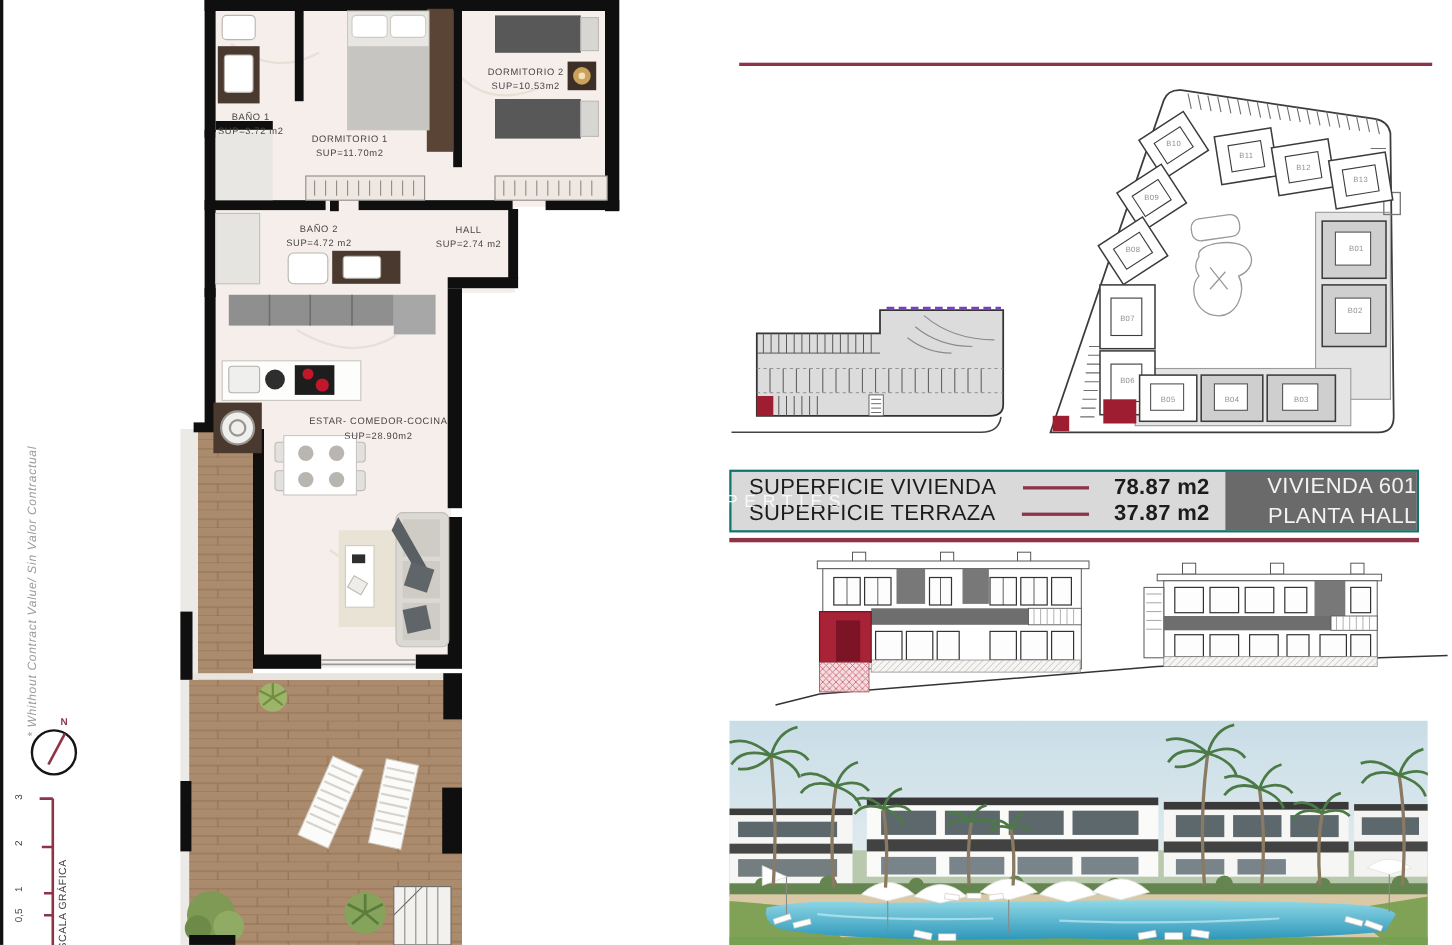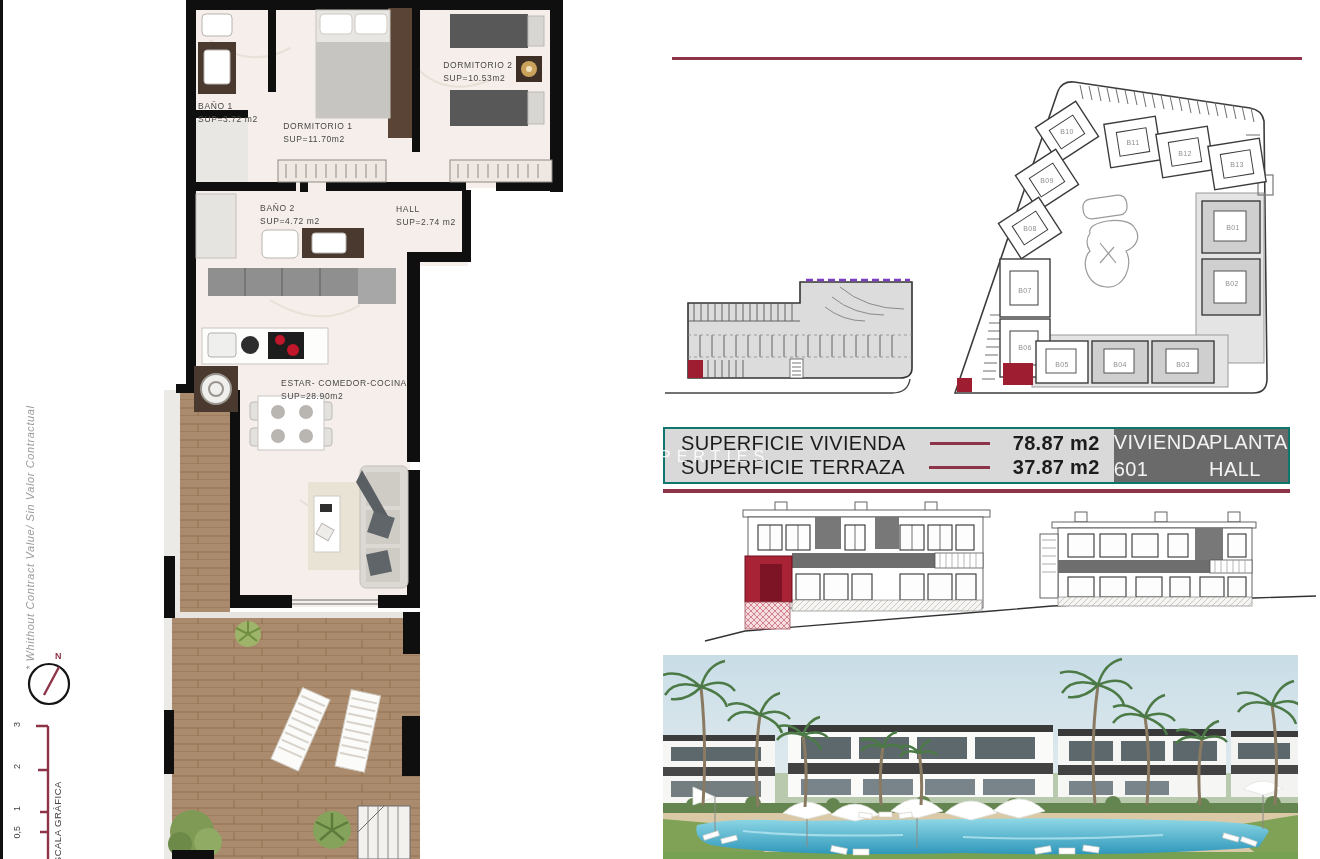--- a/index.html
+++ b/index.html
@@ -6,35 +6,35 @@
   body{width:1320px;height:859px;position:relative;background:#ffffff;overflow:hidden;
        font-family:"Liberation Sans", sans-serif;}
   .abs{position:absolute;}
   
   .edge-line{left:0;top:0;width:3px;height:859px;background:#111;}
   
   .disclaimer{left:24px;top:330px;height:340px;width:18px;
     writing-mode:vertical-rl;transform:rotate(180deg);
     font-size:11px;font-style:italic;color:#9b9b9b;letter-spacing:.6px;white-space:nowrap;}
   
-  .roomlab{transform:translate(-50%,-50%);color:#474747;
+  .roomlab{transform:translate(-50%,-50%);text-align:center;color:#474747;
     font-size:8.5px;letter-spacing:.6px;line-height:1.55;white-space:nowrap;}
   
   .blab{transform:translate(-50%,-50%);font-size:7px;color:#8f8f8f;letter-spacing:.3px;}
   
   .infobar{left:663px;top:427px;width:627px;height:57px;display:flex;
     border:2px solid #0f766e;background:#d9d9d9;box-sizing:border-box;}
   .infobar .rows{flex:1;display:flex;flex-direction:column;justify-content:center;
     padding:2px 14px 2px 16px;gap:1px;position:relative;}
   .inforow{display:flex;align-items:center;font-size:20px;color:#1c1c1c;letter-spacing:.3px;}
   .inforow .lbl{white-space:nowrap;}
   .inforow .dash{flex:1;height:3px;background:#8e3448;margin:0 18px 0 24px;min-width:60px;}
   .inforow .val{white-space:nowrap;width:92px;text-align:right;font-weight:bold;}
-  .unitbox{width:185px;background:#6b6a6a;color:#f2f2f2;display:flex;flex-direction:row;
-    align-items:flex-start;justify-content:center;font-size:20px;letter-spacing:.4px;line-height:1.35;}
+  .unitbox{width:185px;background:#6b6a6a;color:#f2f2f2;display:flex;flex-direction:column;
+    align-items:flex-end;justify-content:center;font-size:20px;letter-spacing:.4px;line-height:1.35;}
   .wmark{left:660px;top:448px;color:#ffffff;font-size:16px;letter-spacing:6px;opacity:.85;text-align:right;}
   .rule{background:#8e3448;}
   .scale-caption{left:52px;top:760px;height:110px;writing-mode:vertical-rl;transform:rotate(180deg);
     font-size:9.5px;color:#3f3f3f;letter-spacing:.5px;white-space:nowrap;}
   .scale-num{color:#3f3f3f;font-size:9px;writing-mode:vertical-rl;transform:rotate(180deg);}
 </style>
 </head>
 <body>
 
 <div class="abs edge-line"></div>

